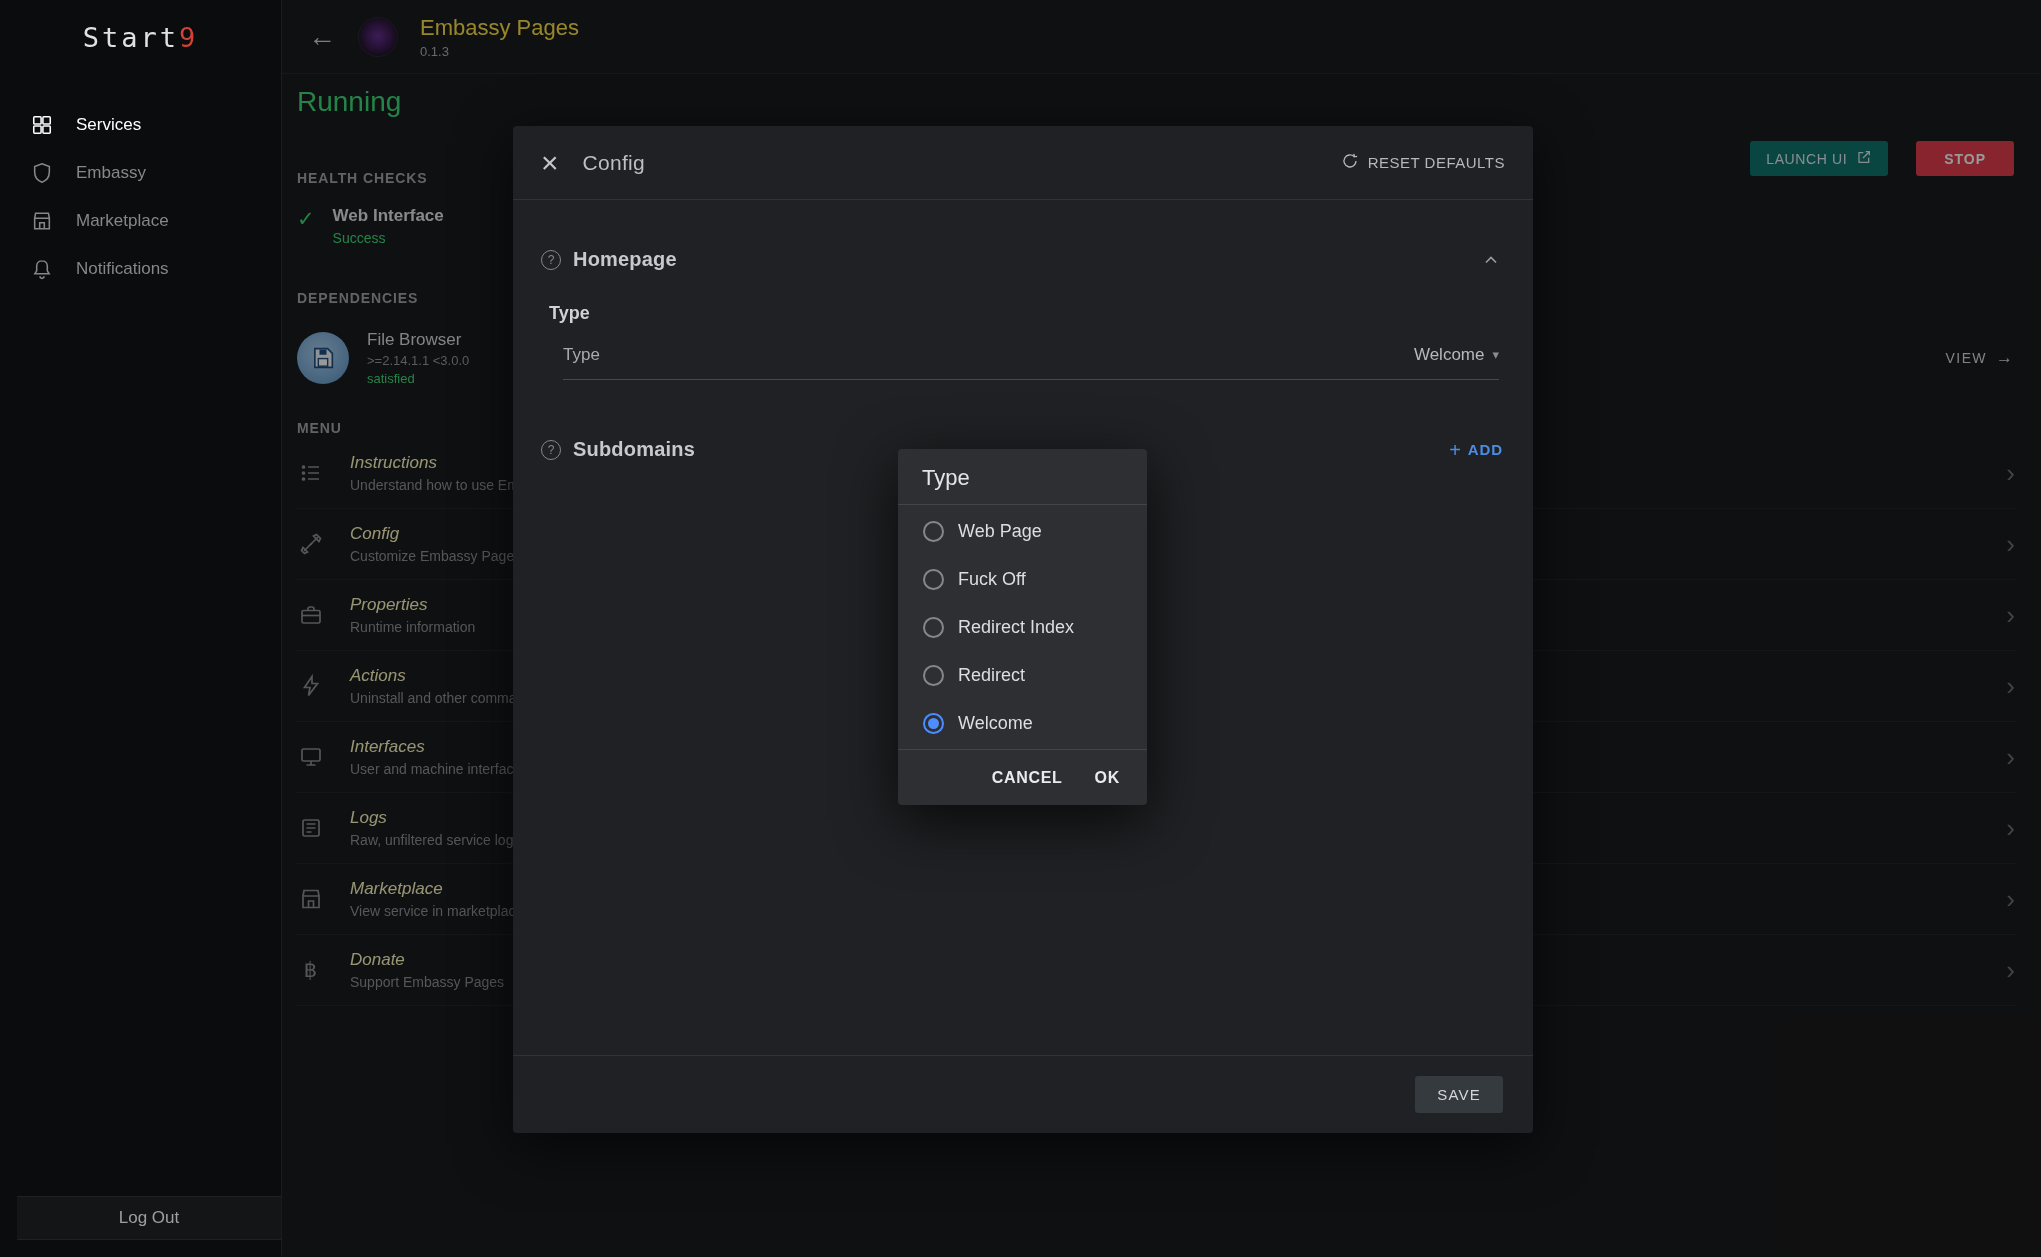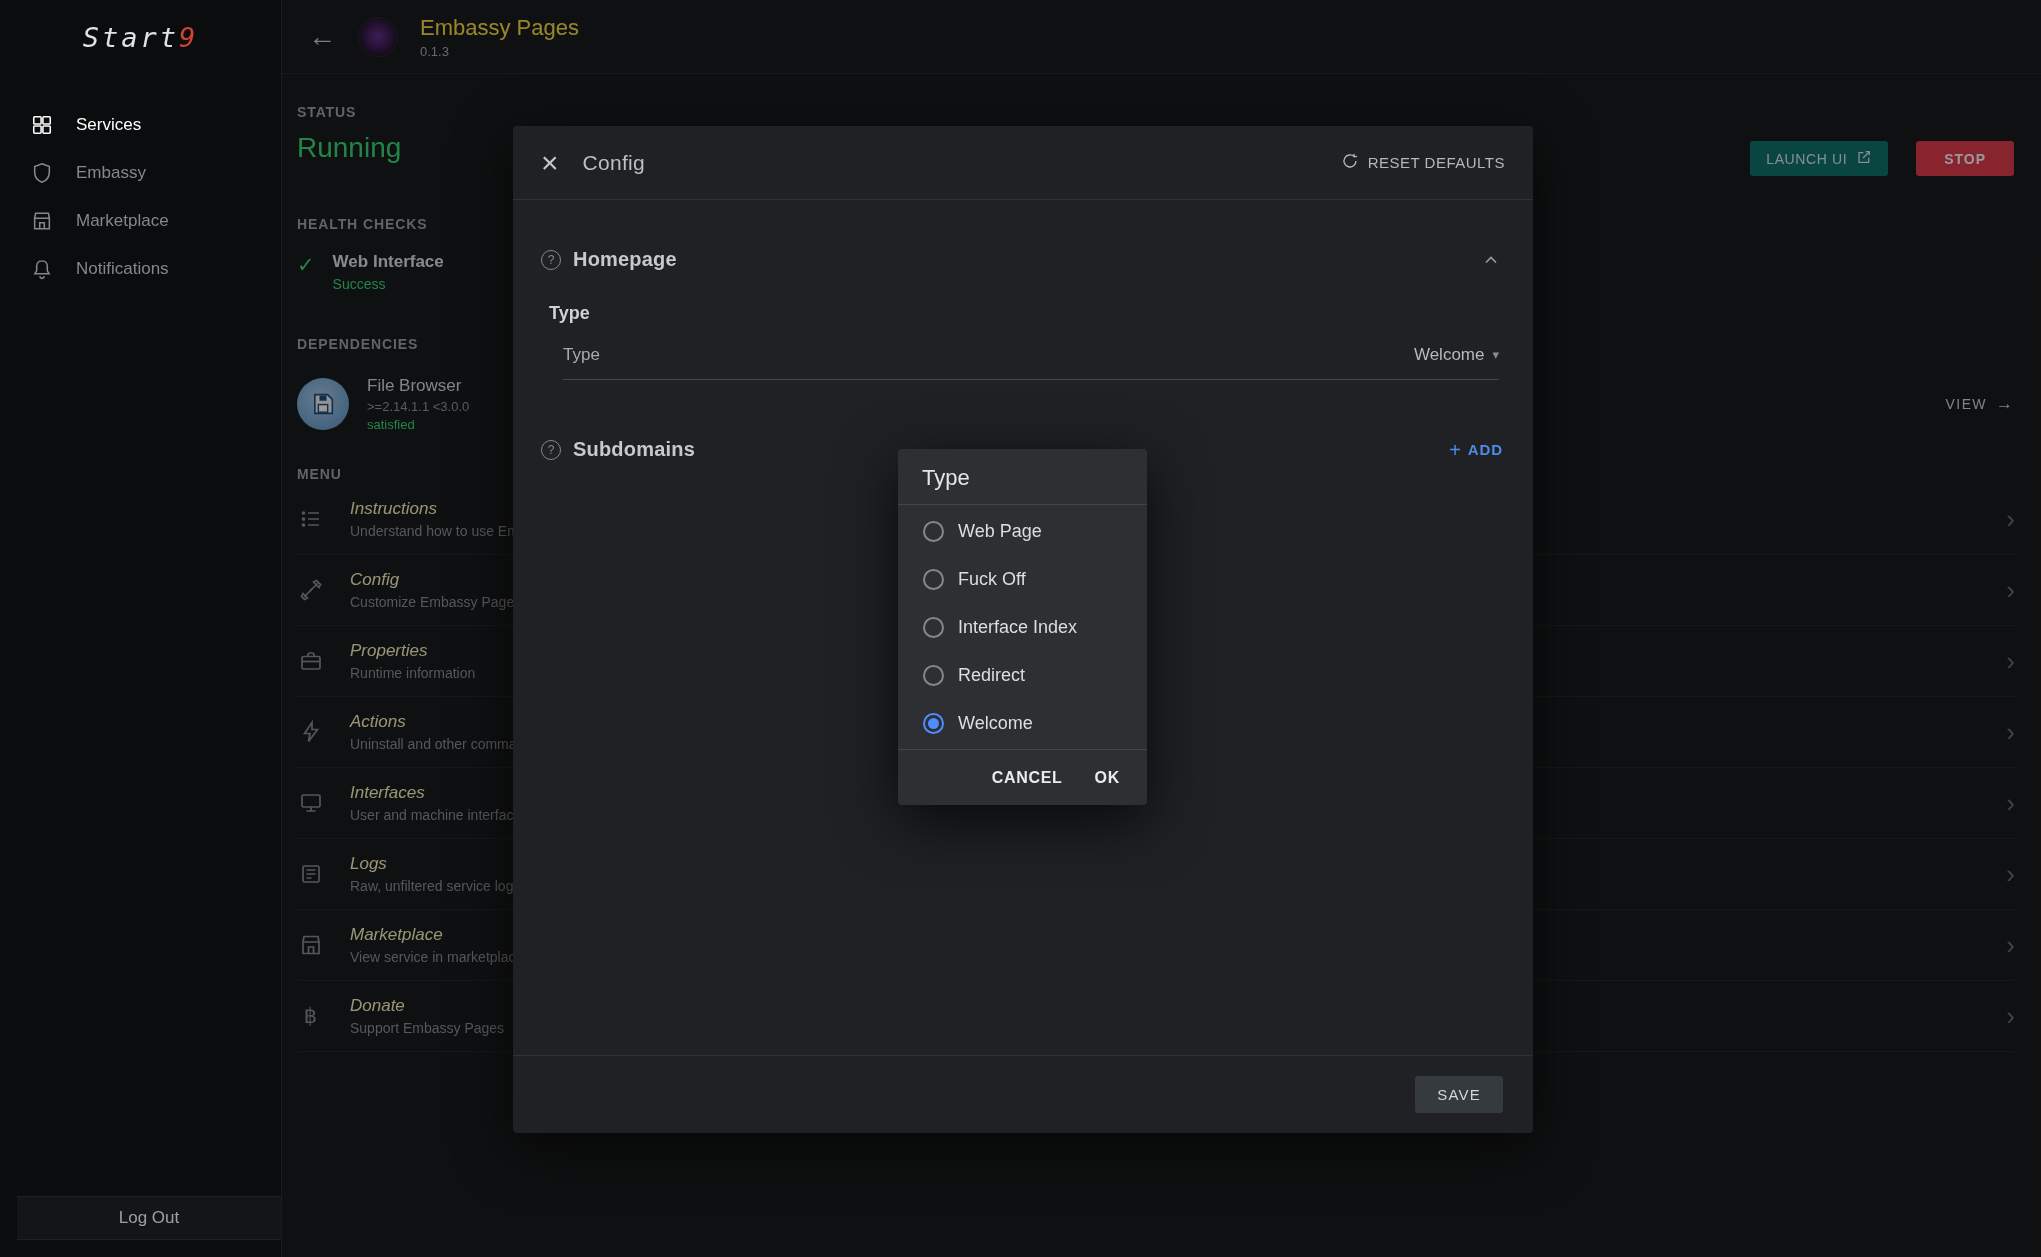--- a/index.html
+++ b/index.html
@@ -2,21 +2,21 @@
 <html><head>
 <meta charset="utf-8">
 <style>
   * { margin:0; padding:0; box-sizing:border-box; }
   html,body { background:#000; }
   body { font-family:"Liberation Sans", sans-serif; }
   .screen { position:relative; width:2041px; height:1257px; background:#050506; overflow:hidden; }
 
   
   .sidebar { position:absolute; left:0; top:0; bottom:0; width:282px; background:#0b0c0d; border-right:1px solid #1b1c1e; z-index:5; }
-  .logo { text-align:center; padding-top:22px; font-family:"DejaVu Sans Mono", monospace; font-size:27px; letter-spacing:3px; color:#dfe1e3;font-style:italic; }
+  .logo { text-align:center; padding-top:22px; font-family:"DejaVu Sans Mono", monospace; font-size:27px; letter-spacing:3px; color:#dfe1e3; }
   .logo .logo-9 { color:#d14136; }
   .side-nav { margin-top:48px; }
   .side-item { height:48px; display:flex; align-items:center; padding-left:30px; gap:22px; color:#84878b; font-size:17px; cursor:pointer; }
   .side-item.active { color:#ffffff; }
   .sicon { width:24px; display:flex; justify-content:center; }
   .sicon svg { display:block; }
   .logout { position:absolute; bottom:17px; left:17px; right:0; height:44px; background:#141517; border-top:1px solid #202123; border-bottom:1px solid #202123; display:flex; align-items:center; justify-content:center; color:#9da0a3; font-size:17px; cursor:pointer; }
 
   
   .main { position:absolute; left:282px; top:0; right:0; bottom:0; background:#1a1b1d; }
@@ -170,21 +170,20 @@
               <path d="M19 13 V20 H4.5 V5.5 H11"></path>
               <path d="M14.5 4 H20 V9.5"></path>
               <path d="M10.5 13.5 L19.6 4.4"></path>
             </svg>
         </span>
       </button>
       <button class="btn stop">STOP</button>
     </div>
 
     <div class="content">
-      <div class="sec-label lbl-status">STATUS</div>
       <div class="running">Running</div>
 
       <div class="sec-label lbl-health">HEALTH CHECKS</div>
       <div class="health-row">
         <span class="check">✓</span>
         <div>
           <div class="h-name">Web Interface</div>
           <div class="h-res">Success</div>
         </div>
       </div>
@@ -391,21 +390,21 @@
       <div class="option">
         <span class="radio"></span>
         <span class="olabel">Web Page</span>
       </div>
       <div class="option">
         <span class="radio"></span>
         <span class="olabel">Fuck Off</span>
       </div>
       <div class="option">
         <span class="radio"></span>
-        <span class="olabel">Interface Index</span>
+        <span class="olabel">Redirect Index</span>
       </div>
       <div class="option">
         <span class="radio"></span>
         <span class="olabel">Redirect</span>
       </div>
       <div class="option selected">
         <span class="radio"></span>
         <span class="olabel">Welcome</span>
       </div>
     </div>

